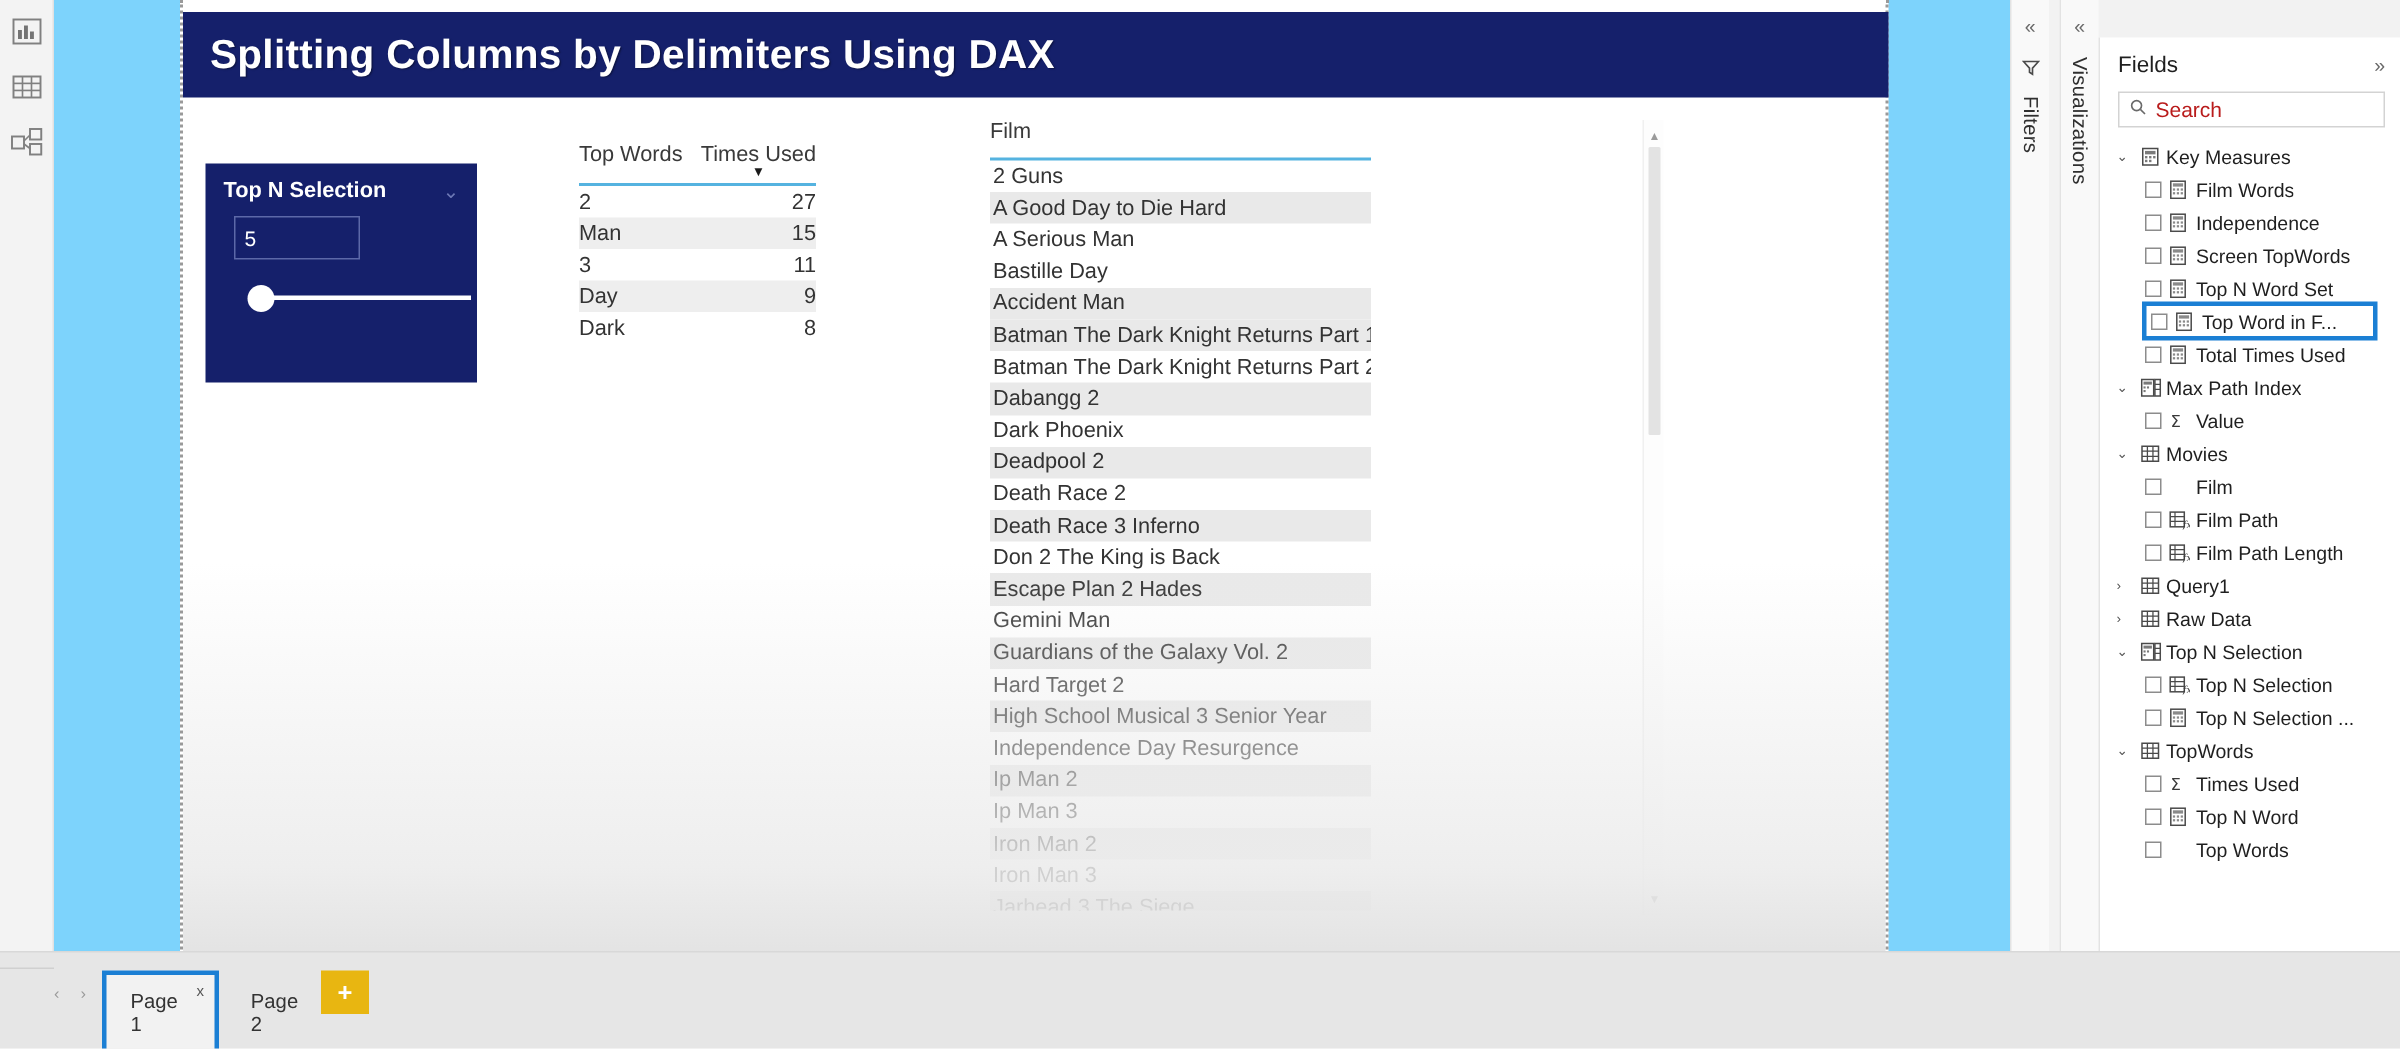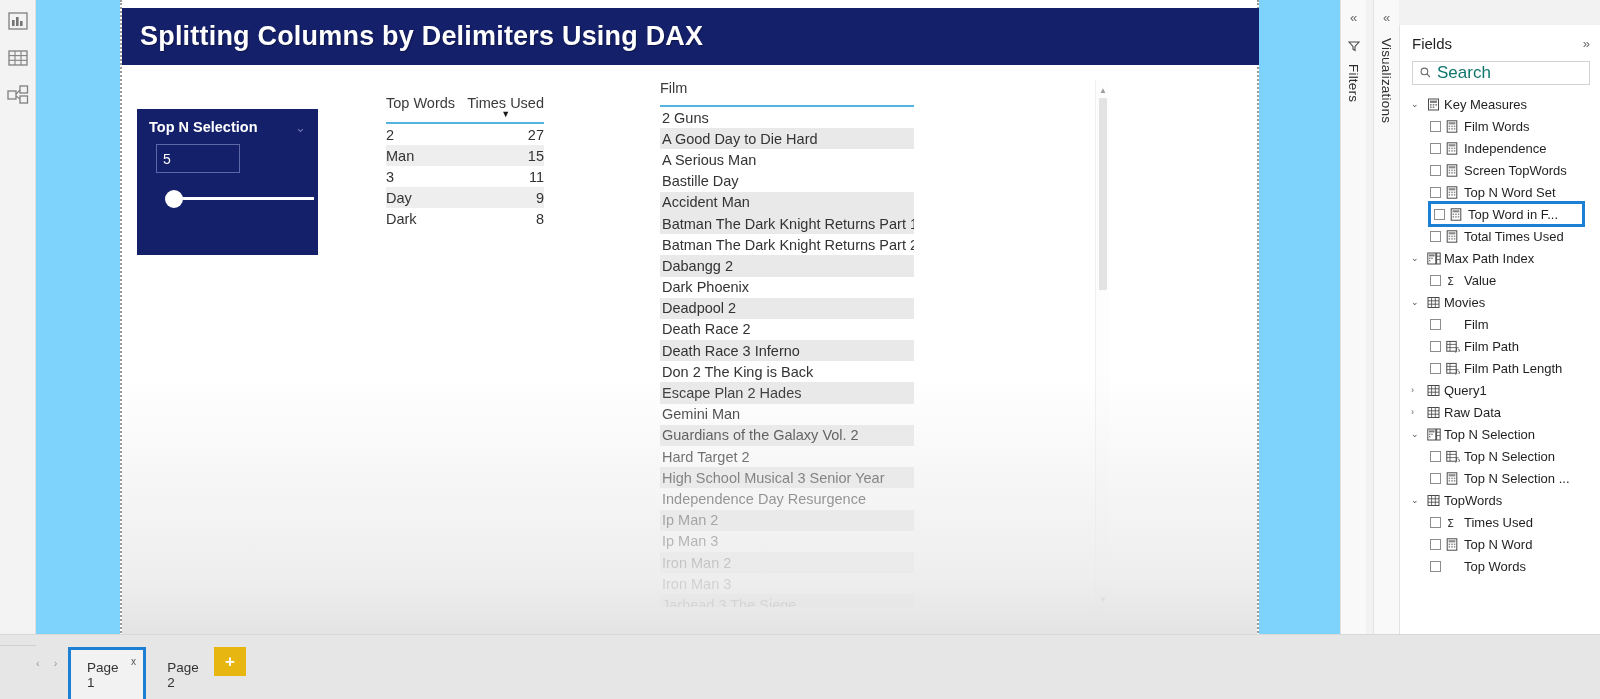--- a/index.html
+++ b/index.html
@@ -147,21 +147,21 @@
   .fp-header {
     display: flex; align-items: center; justify-content: space-between;
     padding: 10px 10px 0 12px;
   }
   .fp-title { font-size: 15px; color: #1f1f1f; }
   .fp-chev { font-size: 13px; color: #6a6a6a; }
   .fp-search {
     margin: 9px 10px 0 12px; height: 24px; border: 1px solid #d3d3d3;
     background: #fff; display: flex; align-items: center; padding-left: 7px; gap: 6px;
   }
-  .fp-search-text { font-size: 17px; color: #0f766e; }
+  .fp-search-text { font-size: 14px; color: #b91c1c; }
   .fp-tree { margin-top: 8px; }
   .fp-node {
     display: flex; align-items: center; height: 22px;
     font-size: 13px; color: #1f1f1f; position: relative;
   }
   .fp-node.group { padding-left: 11px; gap: 4px; }
   .fp-node.leaf  { padding-left: 30px; gap: 5px; }
   .fp-twisty { width: 12px; font-size: 9px; color: #555; flex: 0 0 12px; }
   .fp-cb {
     width: 11px; height: 11px; border: 1px solid #8c8c8c; background: #fff;

